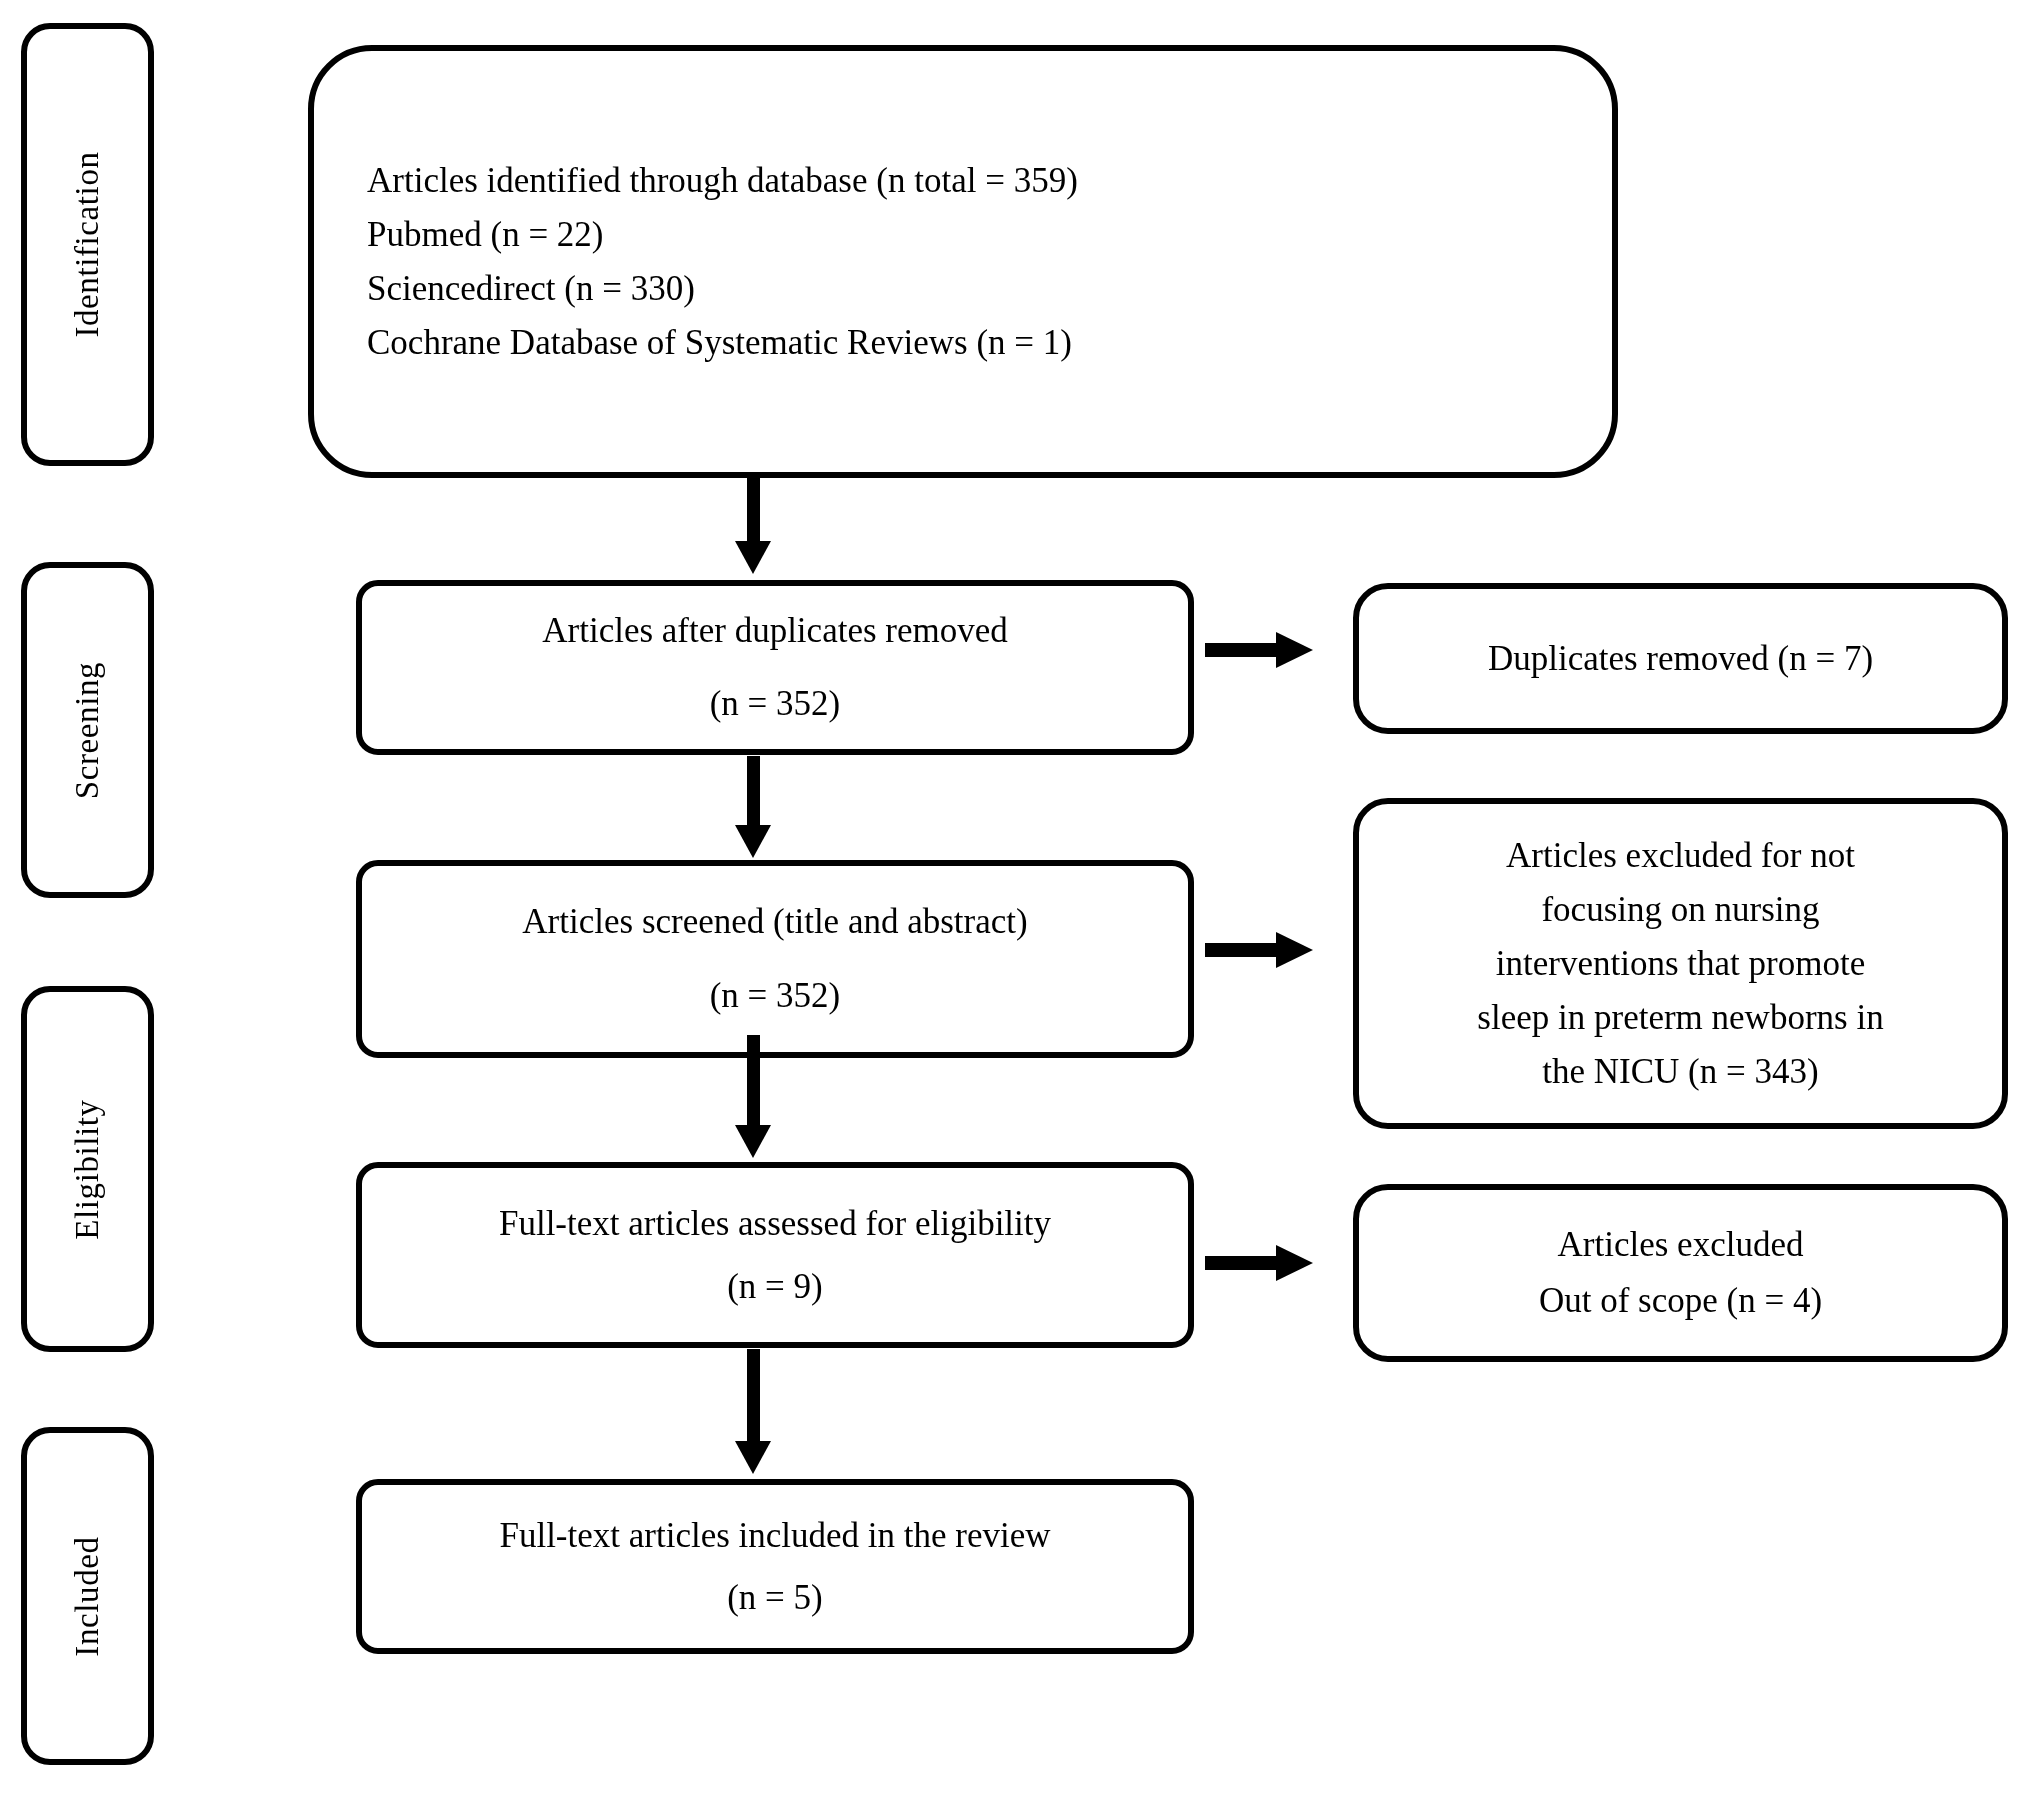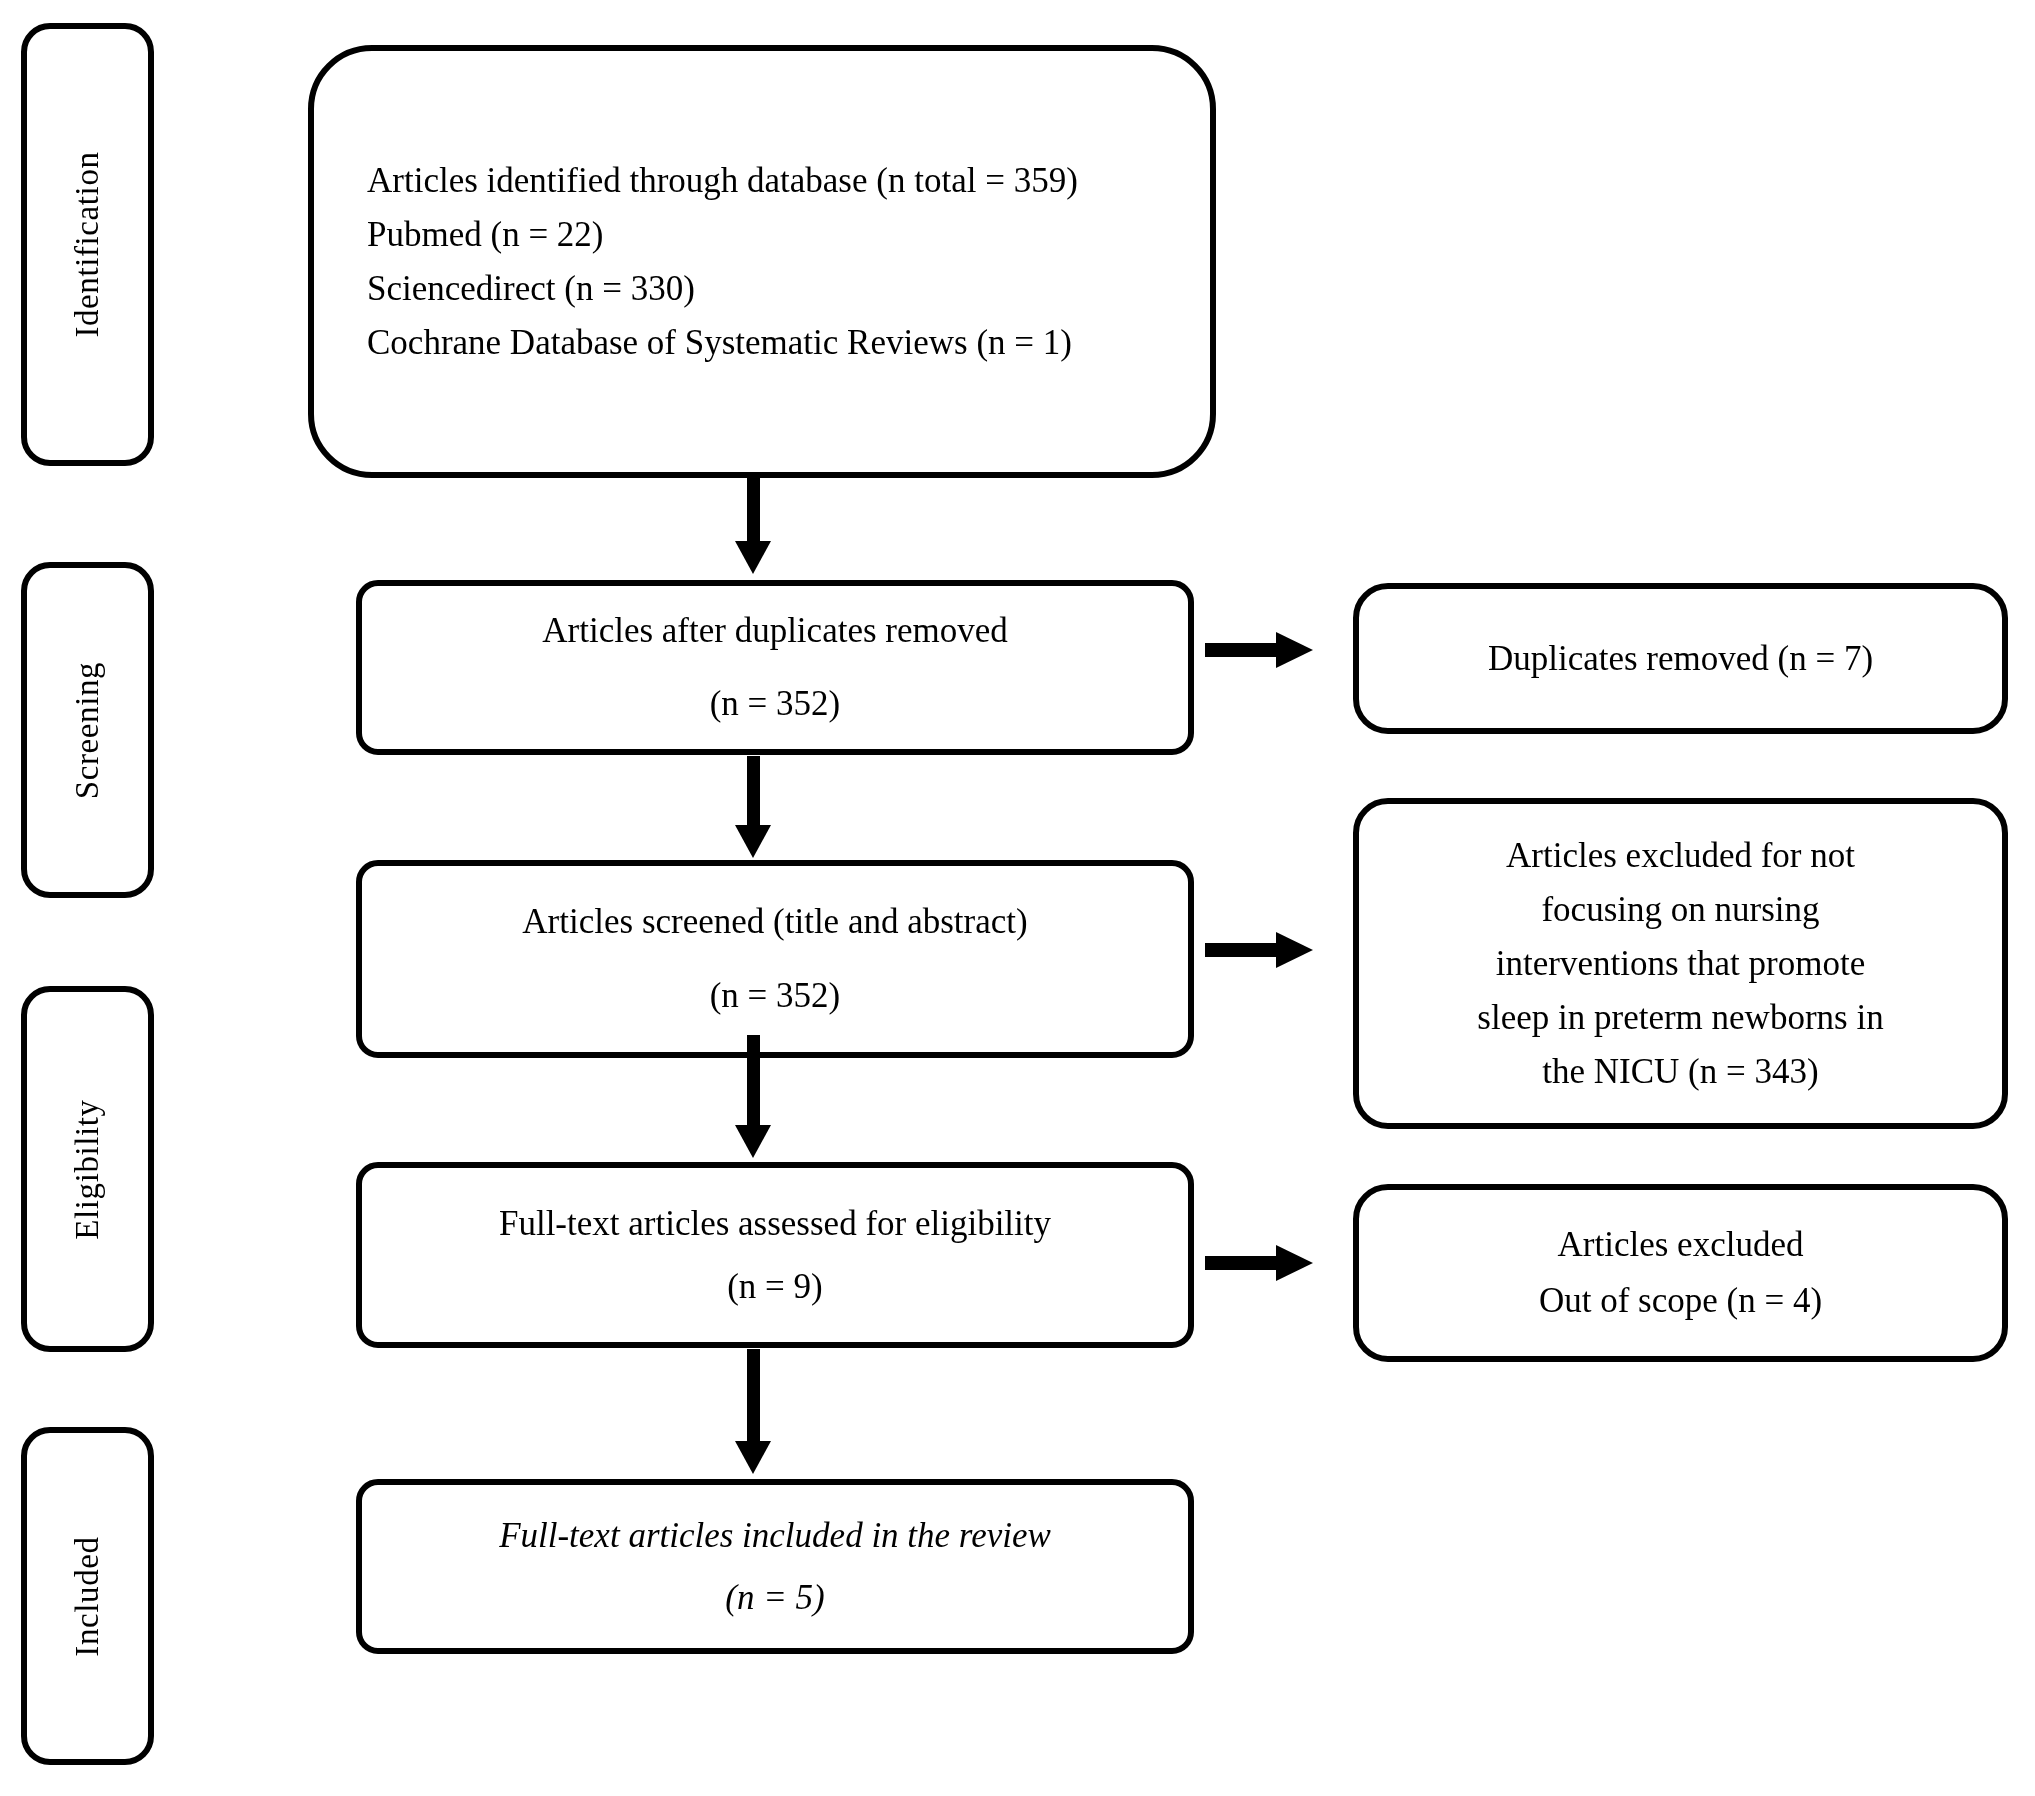--- a/index.html
+++ b/index.html
@@ -98,21 +98,21 @@
 </div>
 
 <div class="box stage" style="left:21px; top:986px; width:133px; height:366px;">
   <span class="rot">Eligibility</span>
 </div>
 
 <div class="box stage" style="left:21px; top:1427px; width:133px; height:338px;">
   <span class="rot">Included</span>
 </div>
 
-<div class="box main" id="box-identified" style="left:308px; top:45px; width:908px; height:433px;">
+<div class="box main" id="box-identified" style="left:308px; top:45px; width:1310px; height:433px;">
   <div class="line">Articles identified through database (n total = 359)</div>
   <div class="line">Pubmed (n = 22)</div>
   <div class="line">Sciencedirect (n = 330)</div>
   <div class="line">Cochrane Database of Systematic Reviews  (n = 1)</div>
 </div>
 
 <div class="box main" id="box-after-duplicates" style="left:356px; top:580px; width:838px; height:175px;">
   <div class="line">Articles after duplicates removed</div>
   <div class="line">(n = 352)</div>
 </div>
@@ -120,21 +120,21 @@
 <div class="box main" id="box-screened" style="left:356px; top:860px; width:838px; height:198px;">
   <div class="line">Articles screened (title and abstract)</div>
   <div class="line">(n = 352)</div>
 </div>
 
 <div class="box main" id="box-fulltext" style="left:356px; top:1162px; width:838px; height:186px;">
   <div class="line">Full-text articles assessed for eligibility</div>
   <div class="line">(n = 9)</div>
 </div>
 
-<div class="box main" id="box-included" style="left:356px; top:1479px; width:838px; height:175px;font-style:italic;">
+<div class="box main" id="box-included" style="left:356px; top:1479px; width:838px; height:175px;">
   <div class="line">Full-text articles included in the review</div>
   <div class="line">(n = 5)</div>
 </div>
 
 <div class="box side" style="left:1353px; top:583px; width:655px; height:151px;">
   <div class="line">Duplicates removed (n = 7)</div>
 </div>
 
 <div class="box side" id="box-excluded-screening" style="left:1353px; top:798px; width:655px; height:331px;">
   <div class="line">Articles excluded for not</div>

